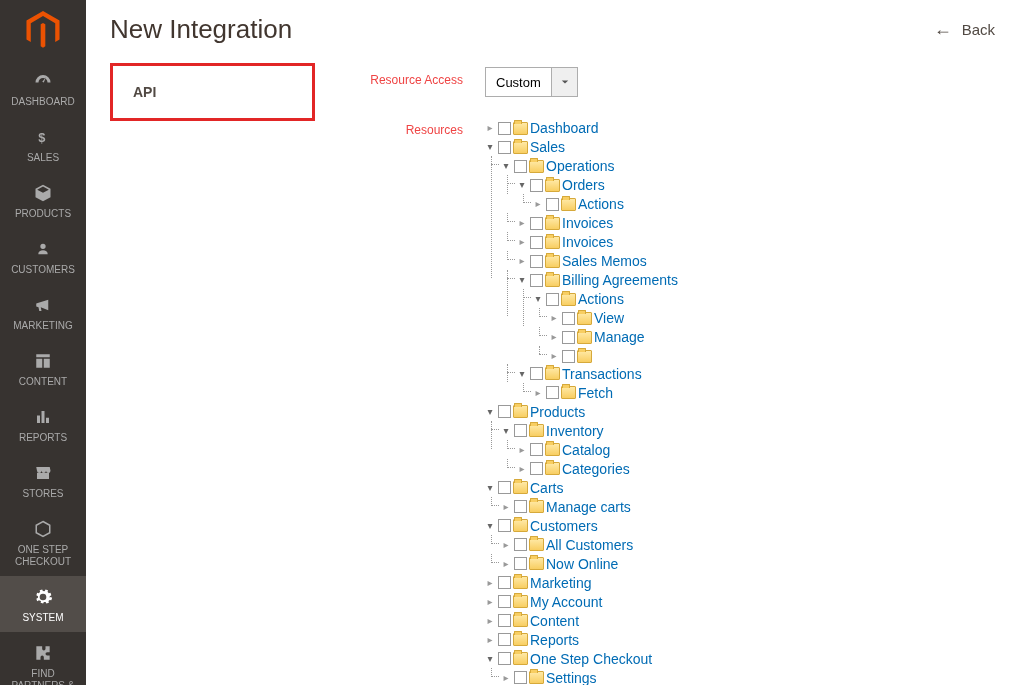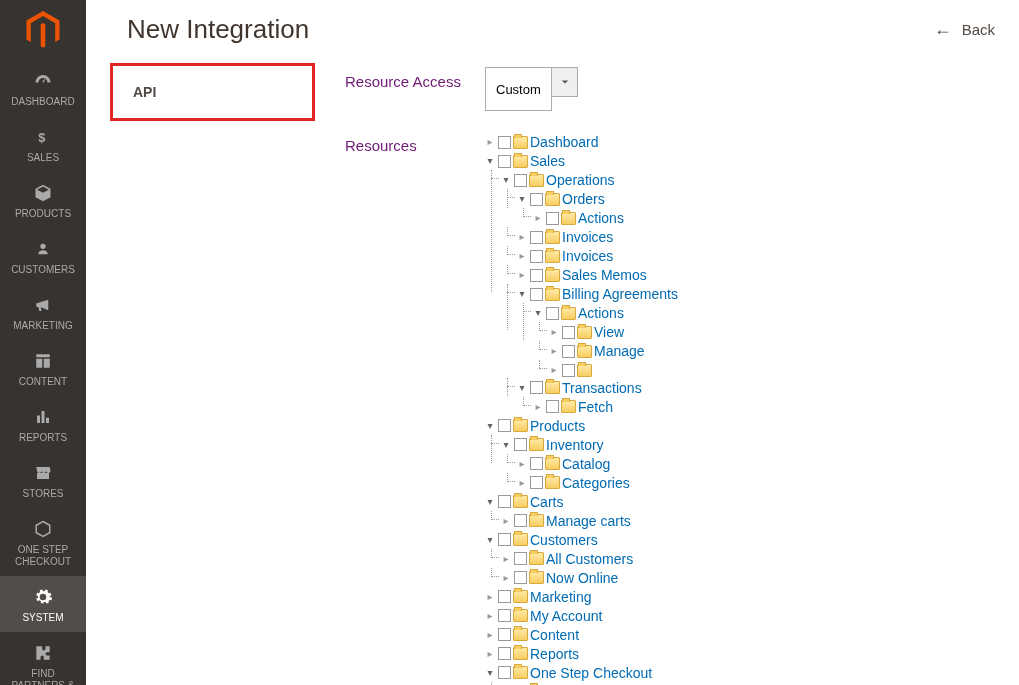--- a/index.html
+++ b/index.html
@@ -12,41 +12,41 @@
   .nav-item { display: flex; flex-direction: column; align-items: center; justify-content: center; padding: 10px 4px 8px 4px; font-size: 10px; text-align: center; color: #aaa; cursor: pointer; line-height: 1.2; min-height: 50px; }
   .nav-item.active { background: #524d49; color: #fff; }
   .nav-item .icon { margin-bottom: 4px; display: flex; align-items: center; justify-content: center; width: 24px; height: 22px; }
   .nav-item .icon svg { fill: #aaa; }
   .nav-item.active .icon svg { fill: #fff; }
   .nav-item span.label { display:block; }
   
   
   .main { margin-left: 86px; }
   .page-header { display: flex; align-items: center; justify-content: space-between; padding: 14px 24px 18px 24px; }
-  .page-title { font-size: 26px; font-weight: 300; color: #41362f; margin-left: 17px; }
+  .page-title { font-size: 26px; font-weight: 300; color: #41362f; }
   .header-actions { display: flex; align-items: center; gap: 18px; }
   .back-link { display: flex; align-items: center; gap: 10px; font-size: 15px; color: #514943; cursor: pointer; }
   .back-link .arrow { font-size: 18px; }
   .save-group { display: flex; }
   .save-btn { background: #eb5202; color: #fff; border: none; padding: 9px 26px; font-size: 15px; cursor: pointer; font-weight: 600; }
   .save-drop { background: #eb5202; color: #fff; border: none; border-left: 1px solid rgba(255,255,255,0.3); width: 34px; cursor: pointer; display:flex; align-items:center; justify-content:center; }
   
   
   .content { display: flex; padding: 0 24px; gap: 30px; }
   .side-tabs { width: 205px; flex-shrink: 0; }
   .side-tab { padding: 18px 20px; font-size: 14px; color: #514943; border: 1px solid #ccc; background: #f1f1f1; cursor: pointer; }
   .side-tab.highlight { border: 3px solid #e22626; background:#fff; font-weight:600; }
   .side-tab + .side-tab { border-top: none; }
   .side-tab.highlight { border-top: 3px solid #e22626; }
   
   .form-area { flex: 1; padding-top: 4px; }
   .form-row { display: flex; margin-bottom: 20px; }
-  .form-label { width: 140px; text-align: left; padding-right: 22px; padding-top: 6px; font-size: 15px; color: #701a75; }
+  .form-label { width: 140px; text-align: right; padding-right: 22px; padding-top: 6px; font-size: 12px; color: #ef4444; }
   .select-wrap { display:inline-flex; }
-  select.custom { appearance: none; border: 1px solid #adadad; background: #fff; padding: 5px 10px; font-size: 13px; height: 44px; border-radius:0; }
+  select.custom { appearance: none; border: 1px solid #adadad; background: #fff; padding: 5px 10px; font-size: 13px; height: 30px; border-radius:0; }
   .select-arrow-btn { border:1px solid #adadad; border-left:none; background:#efefef; width:26px; display:flex; align-items:center; justify-content:center; height:30px; }
   
   
   .tree { font-size: 14px; color: #006bb4; }
   .tree ul { list-style: none; padding-left: 16px; position: relative; }
   .tree > ul { padding-left: 0; }
   .tree li { position: relative; padding-left: 0px; line-height: 16px; margin:1px 0; }
   .tree li::before { content:""; position:absolute; left:-10px; top:0; bottom:50%; border-left:1px dotted #999; }
   .tree li::after { content:""; position:absolute; left:-10px; top:8px; width:8px; border-top:1px dotted #999; }
   .tree > ul > li::before, .tree > ul > li::after { display:none; }

